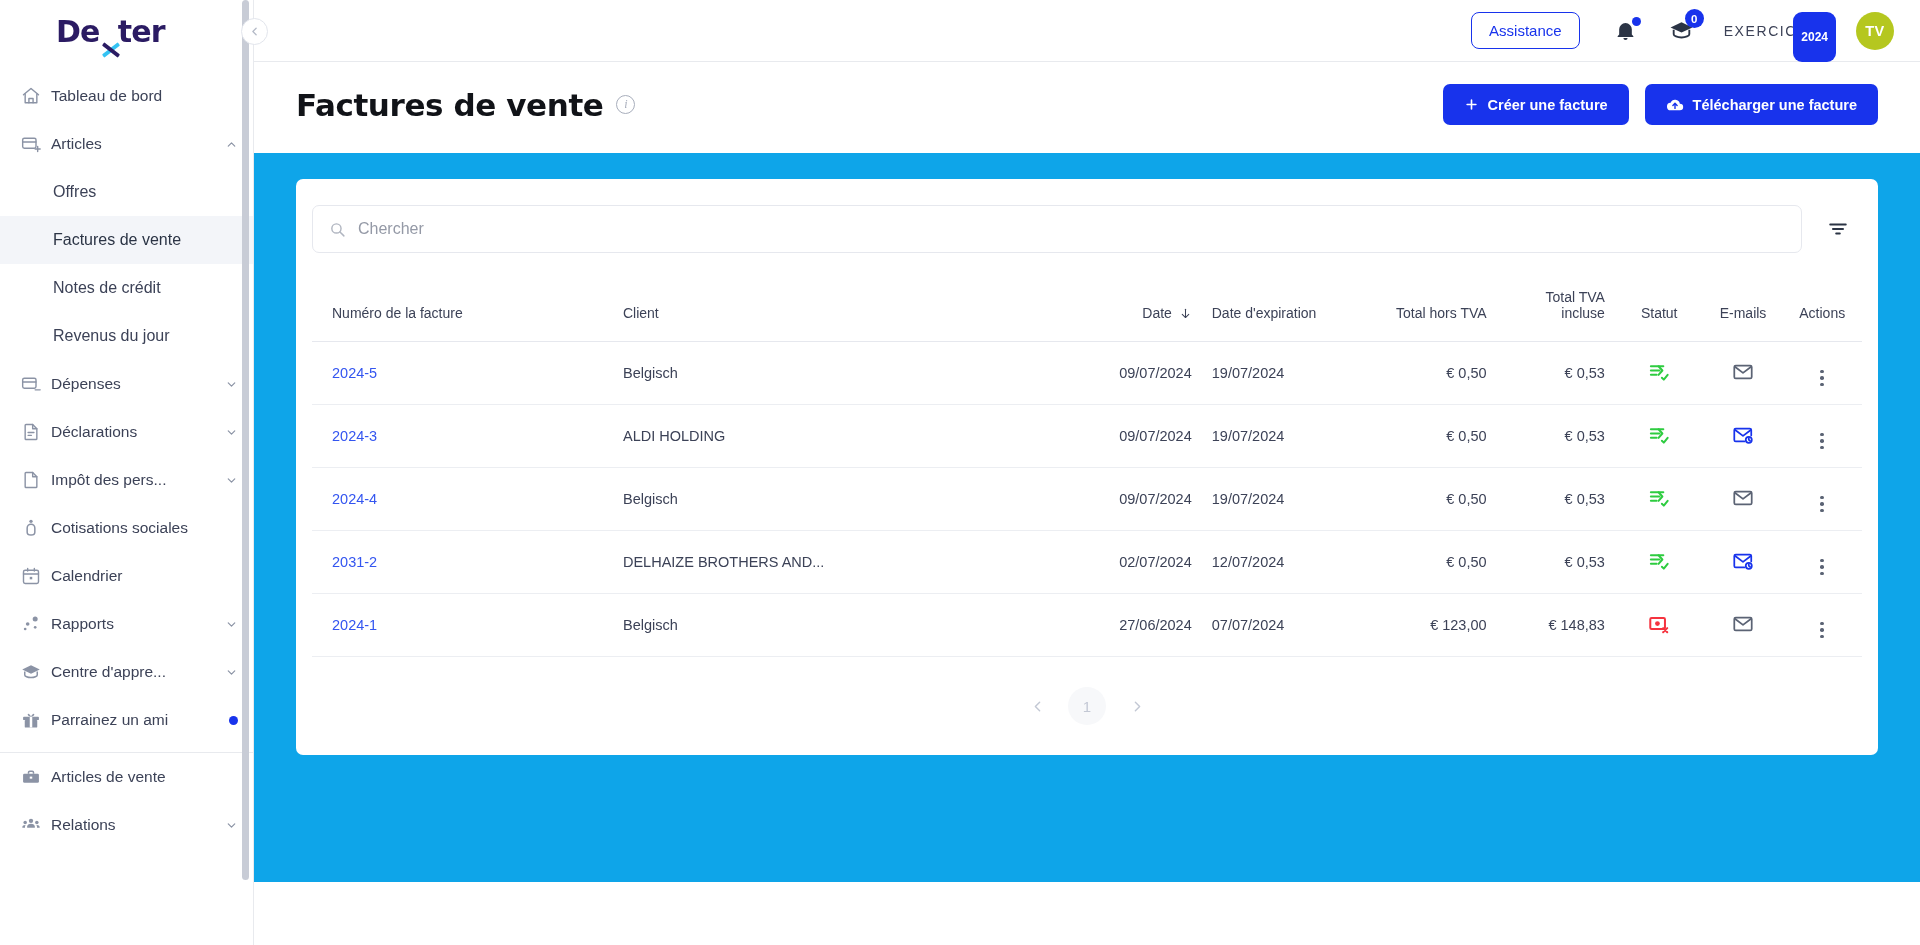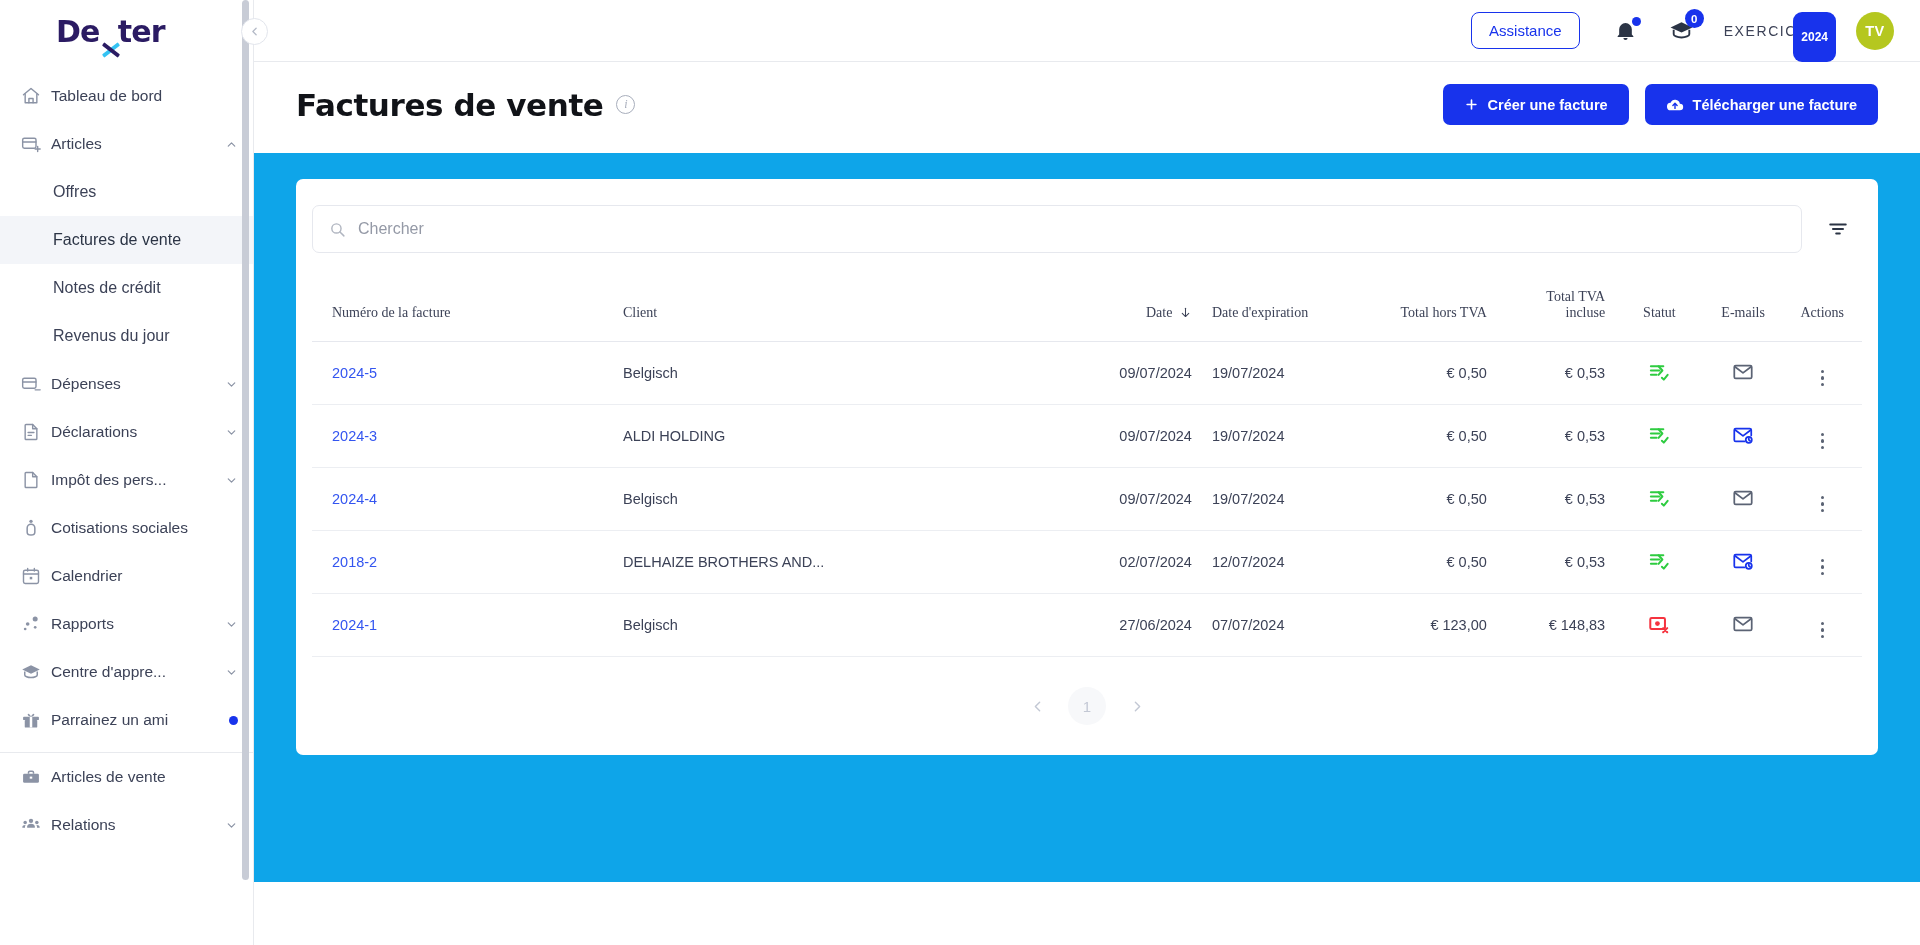--- a/index.html
+++ b/index.html
@@ -328,21 +328,20 @@
     margin-top: 22px;
   }
   table.invoices thead th {
     font-size: 14px;
     font-weight: normal;
     color: #3c4257;
     padding: 14px 10px 20px 10px;
     border-bottom: 1px solid #e6e8ee;
     text-align: left;
     vertical-align: bottom;
-    font-family: Liberation Serif, serif;
   }
   table.invoices thead th.num { text-align: right; }
   table.invoices thead th.ctr { text-align: center; }
   table.invoices tbody td {
     font-size: 14.5px;
     color: #3c4257;
     padding: 18px 10px;
     border-bottom: 1px solid #eceef2;
     text-align: left;
     white-space: nowrap;
@@ -828,21 +827,21 @@
             <td class="col-actions ctr">
               <span class="kebab">
                   <span></span>
                   <span></span>
                   <span></span>
                 </span>
             </td>
           </tr>
 
           <tr>
-            <td class="col-number"><a class="inv-link">2018-2</a></td>
+            <td class="col-number"><a class="inv-link">2031-2</a></td>
             <td class="col-client">DELHAIZE BROTHERS AND...</td>
             <td class="col-date">02/07/2024</td>
             <td class="col-exp">12/07/2024</td>
             <td class="col-htva num">€ 0,50</td>
             <td class="col-tvainc num">€ 0,53</td>
             <td class="col-statut ctr">
               <span style="color:#2ecc40;display:inline-block;">
                 <svg width="23" height="23" viewBox="0 0 24 24" fill="none" stroke="currentColor" stroke-width="2.1" stroke-linecap="round" stroke-linejoin="round">
                     <path d="M3 6.5h13"></path>
                     <path d="M3 11h9"></path>

